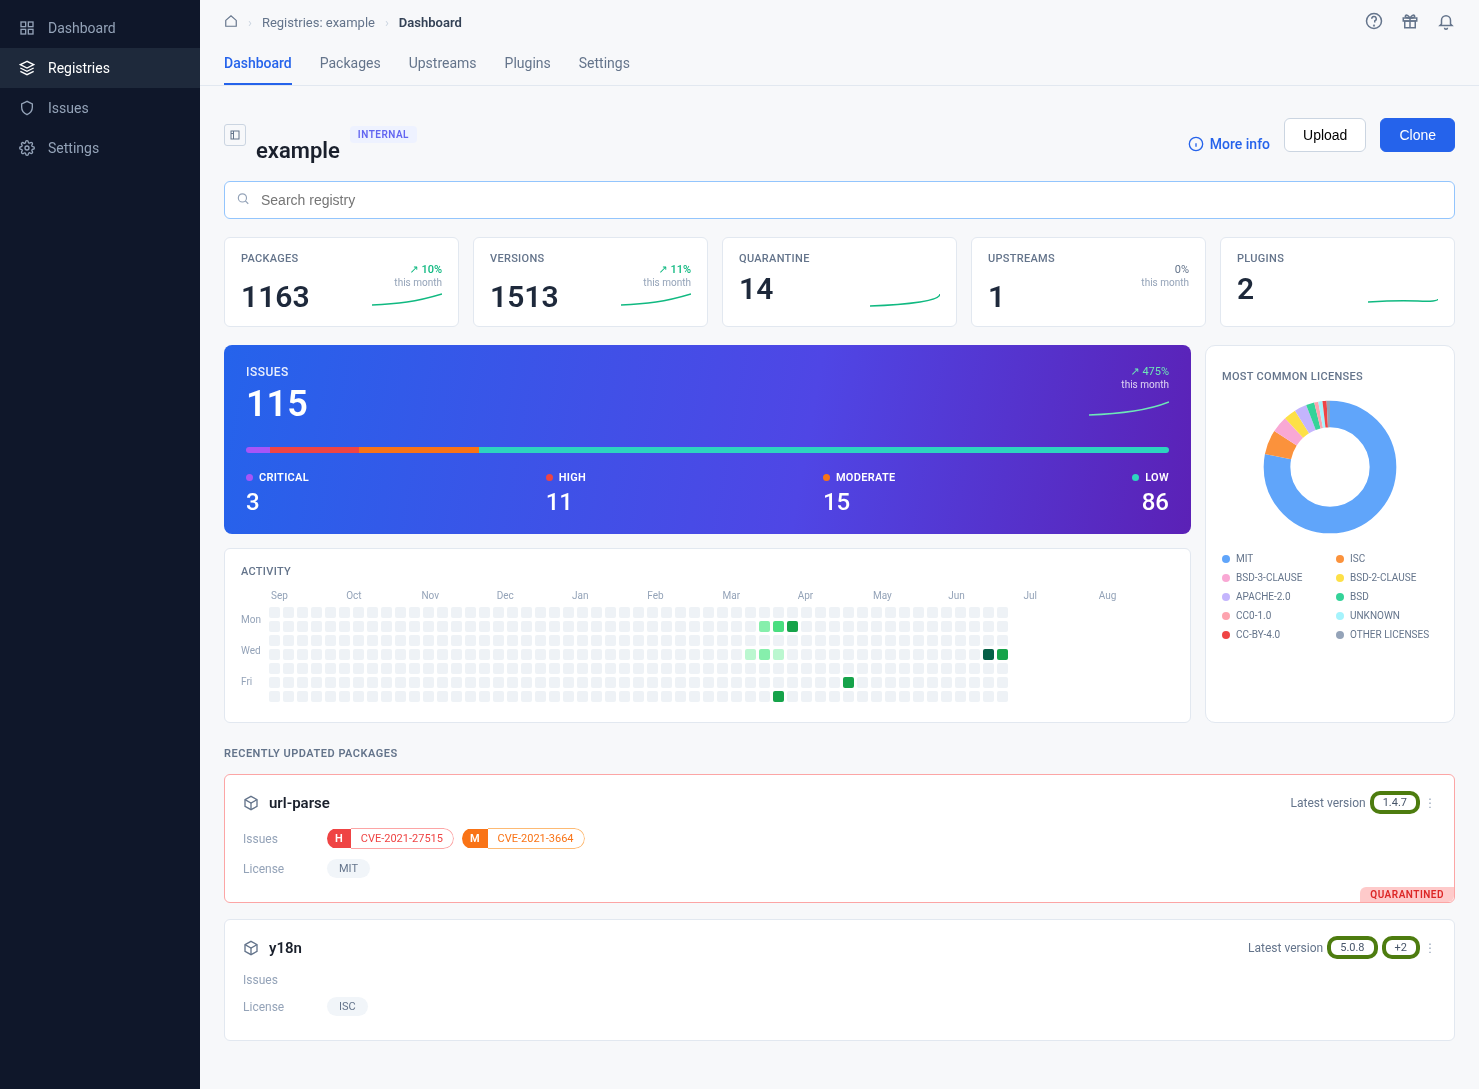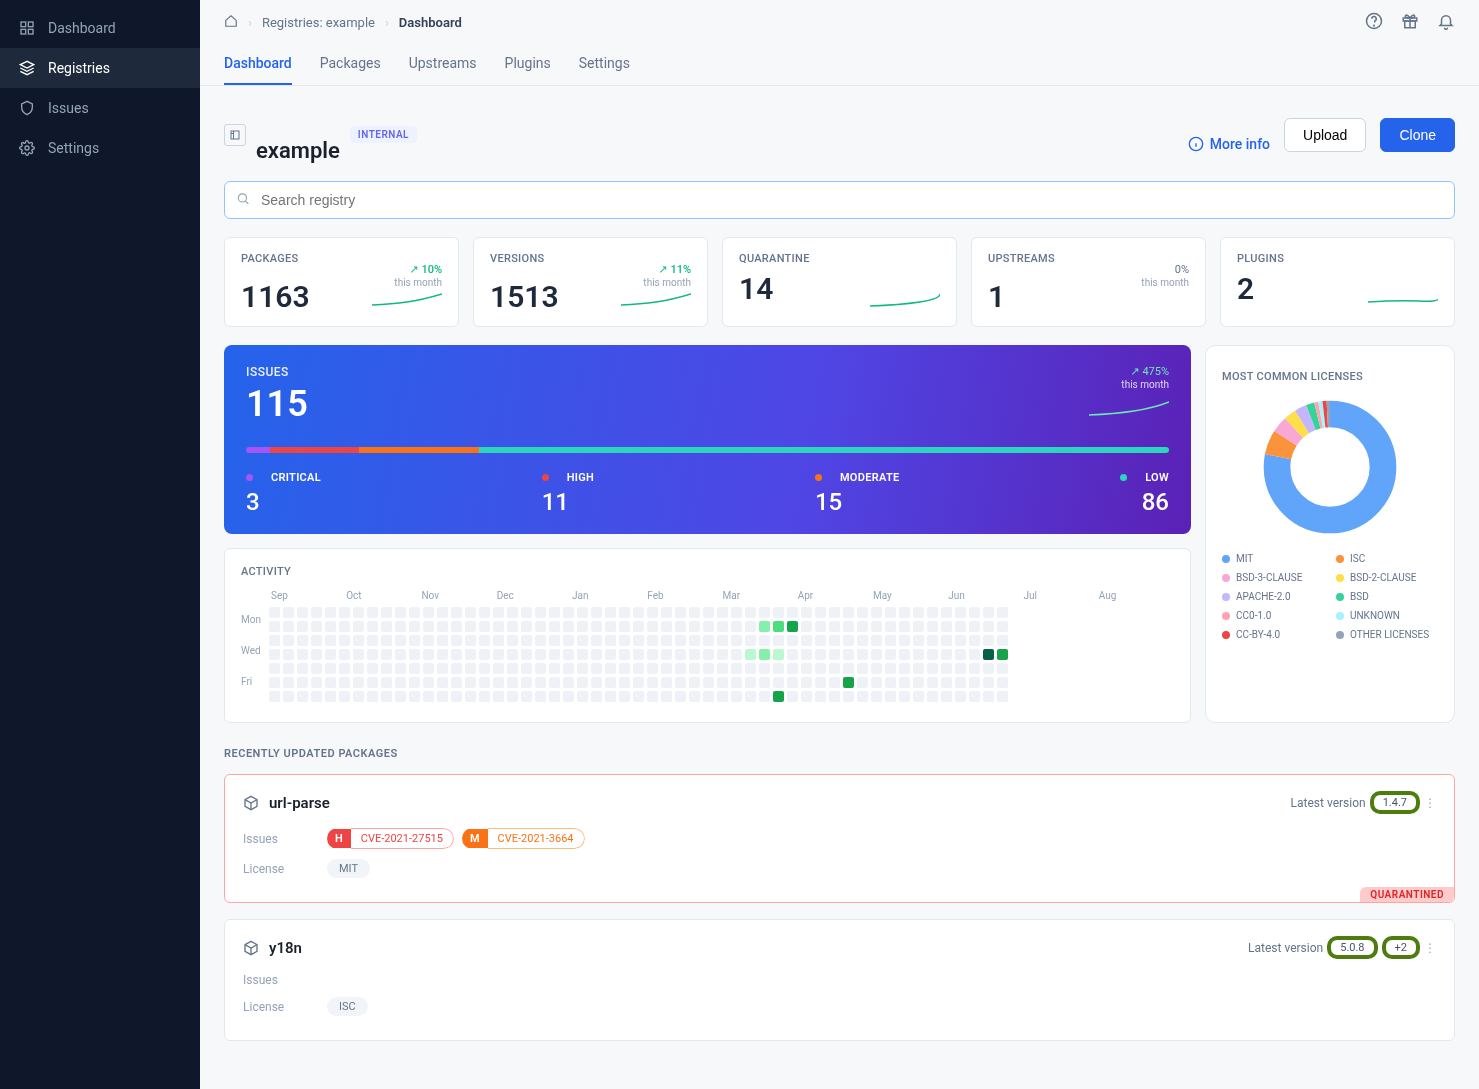--- a/index.html
+++ b/index.html
@@ -61,21 +61,21 @@
 .issues-label { font-size: 12px; font-weight: 500; letter-spacing: 0.5px; opacity: 0.9; }
 .issues-value { font-size: 36px; font-weight: 600; margin-top: 4px; }
 .issues-trend { text-align: right; font-size: 11px; }
 .issues-trend .pct { color: #6ee7b7; }
 .issues-trend .period { opacity: 0.8; font-size: 10px; }
 .issues-spark { width: 80px; height: 20px; margin-top: 8px; }
 .issues-bar { display: flex; width: 100%; height: 6px; border-radius: 3px; overflow: hidden; margin: 22px 0 18px; }
 .issues-bar span { display: block; height: 100%; }
 .sev-row { display: flex; justify-content: space-between; }
 .sev { }
-.sev-label { font-size: 11px; font-weight: 600; letter-spacing: 0.3px; display: flex; align-items: center; gap: 18px; }
+.sev-label { font-size: 11px; font-weight: 600; letter-spacing: 0.3px; display: flex; align-items: center; gap: 6px; }
 .sev-dot { width: 7px; height: 7px; border-radius: 50%; display: inline-block; }
 .sev-count { font-size: 24px; font-weight: 500; margin-top: 4px; }
 
 .licenses-card { background: #fff; border: 1px solid #e2e8f0; border-radius: 10px; padding: 24px 16px 14px; }
 .licenses-label { font-size: 11px; color: #64748b; font-weight: 500; letter-spacing: 0.3px; margin-bottom: 14px; }
 .donut-wrap { display: flex; justify-content: center; margin-bottom: 16px; }
 .license-legend { display: grid; grid-template-columns: 1fr 1fr; gap: 8px 12px; font-size: 10px; color: #64748b; }
 .license-legend .item { display: flex; align-items: center; gap: 6px; }
 .ldot { width: 8px; height: 8px; border-radius: 50%; display: inline-block; flex-shrink: 0; }
 

